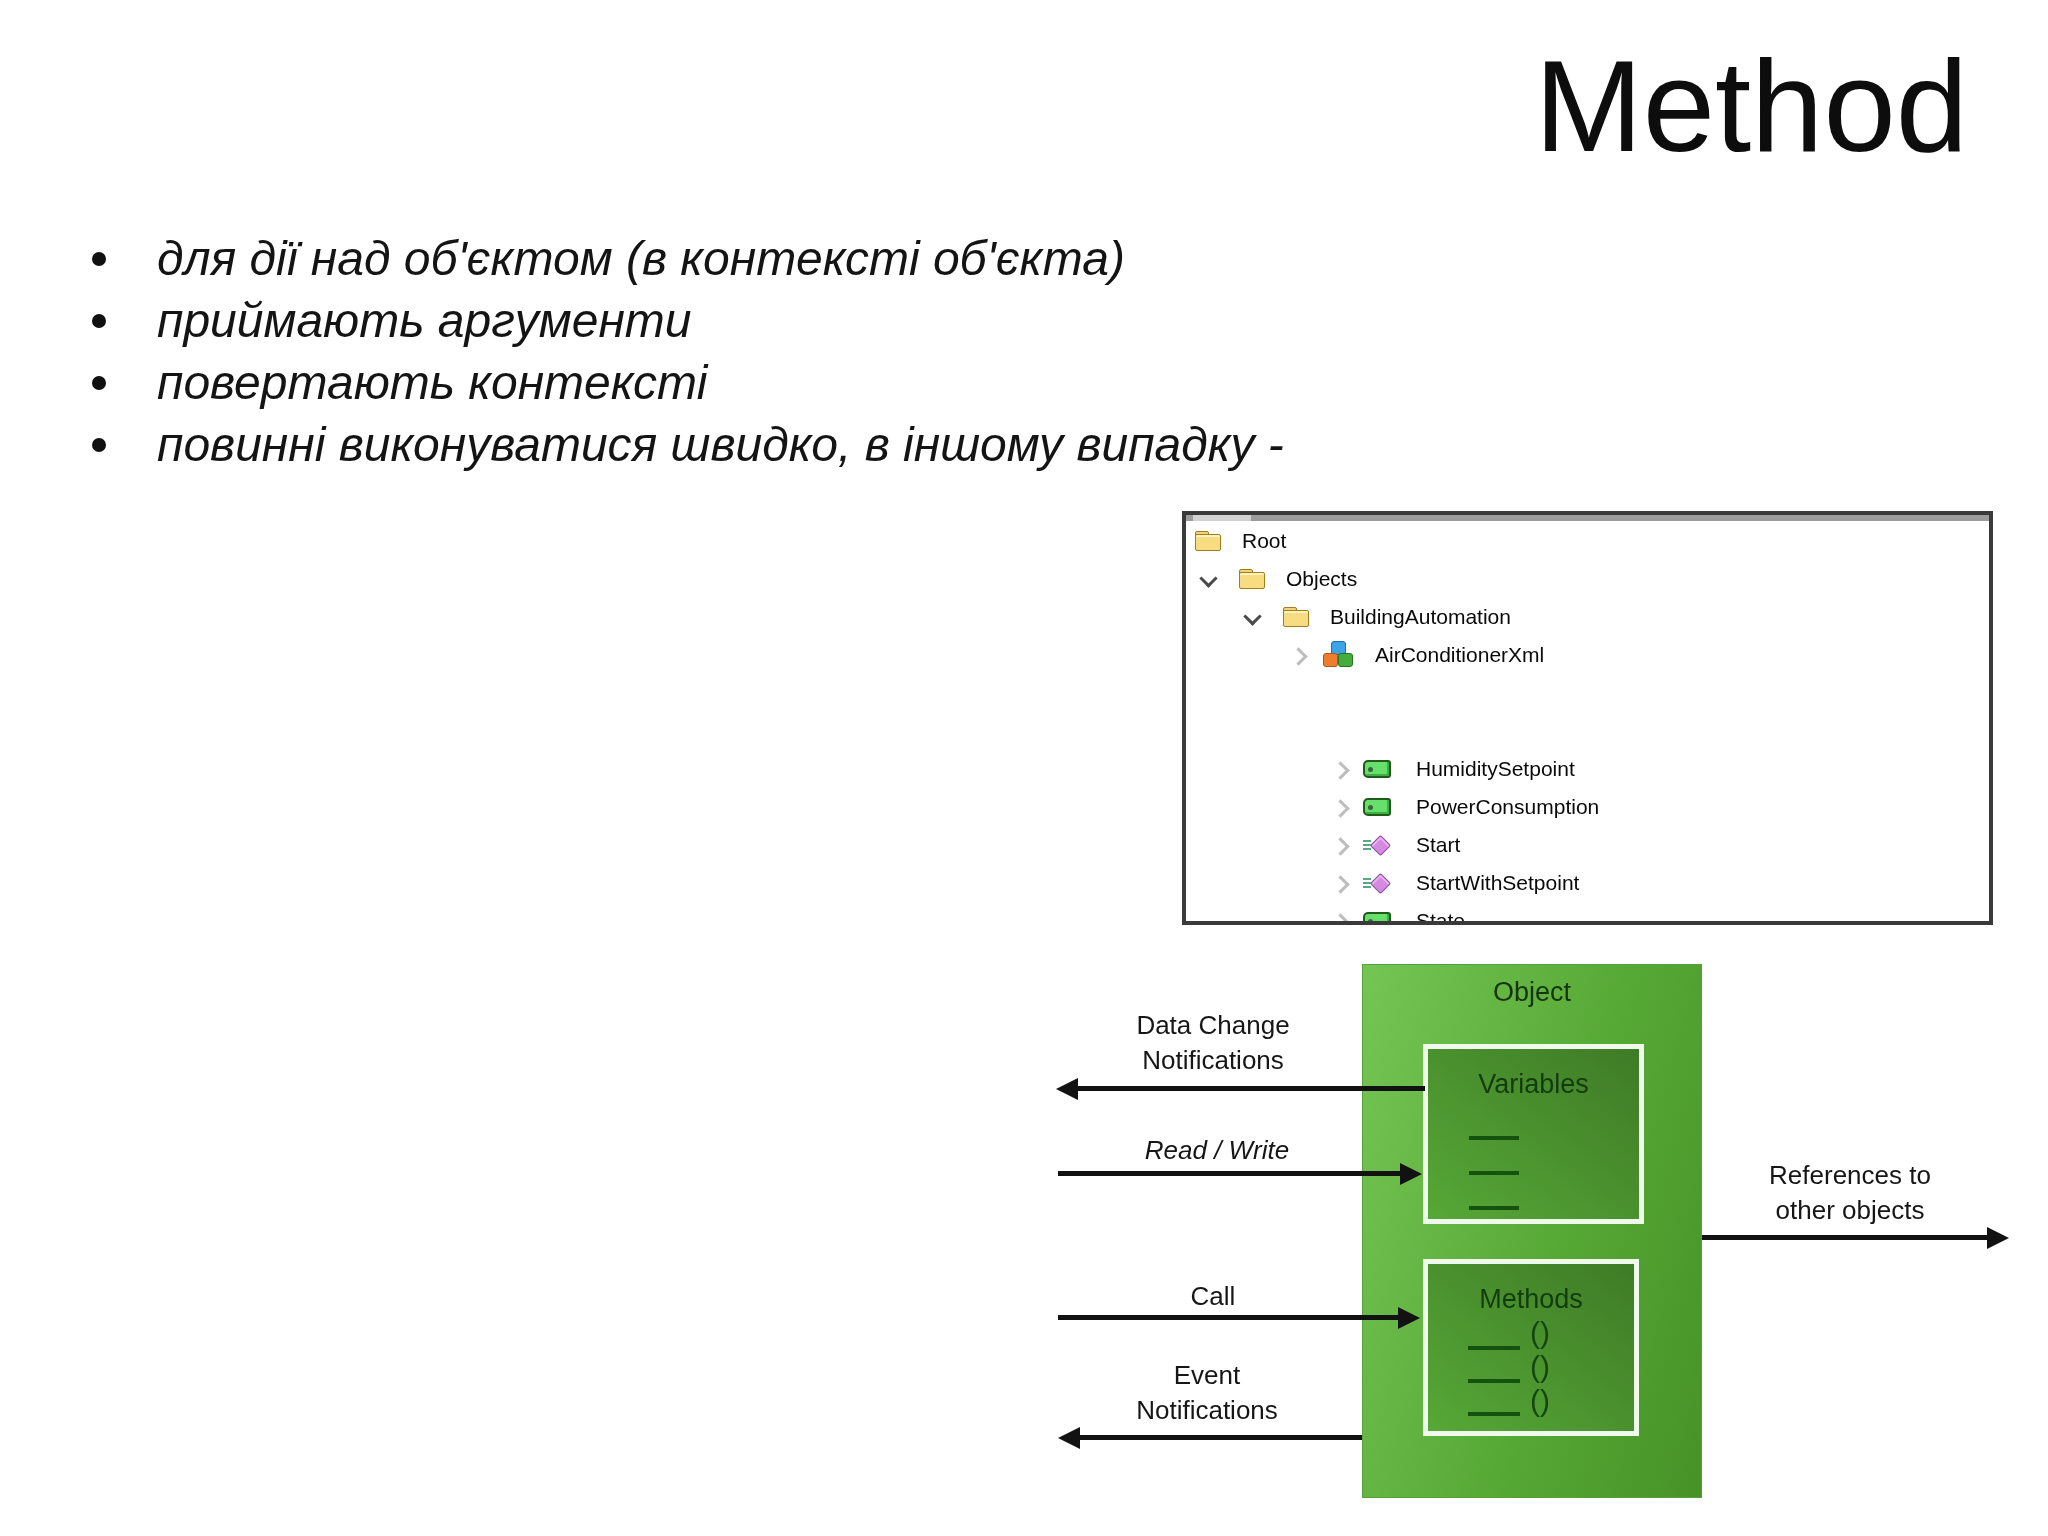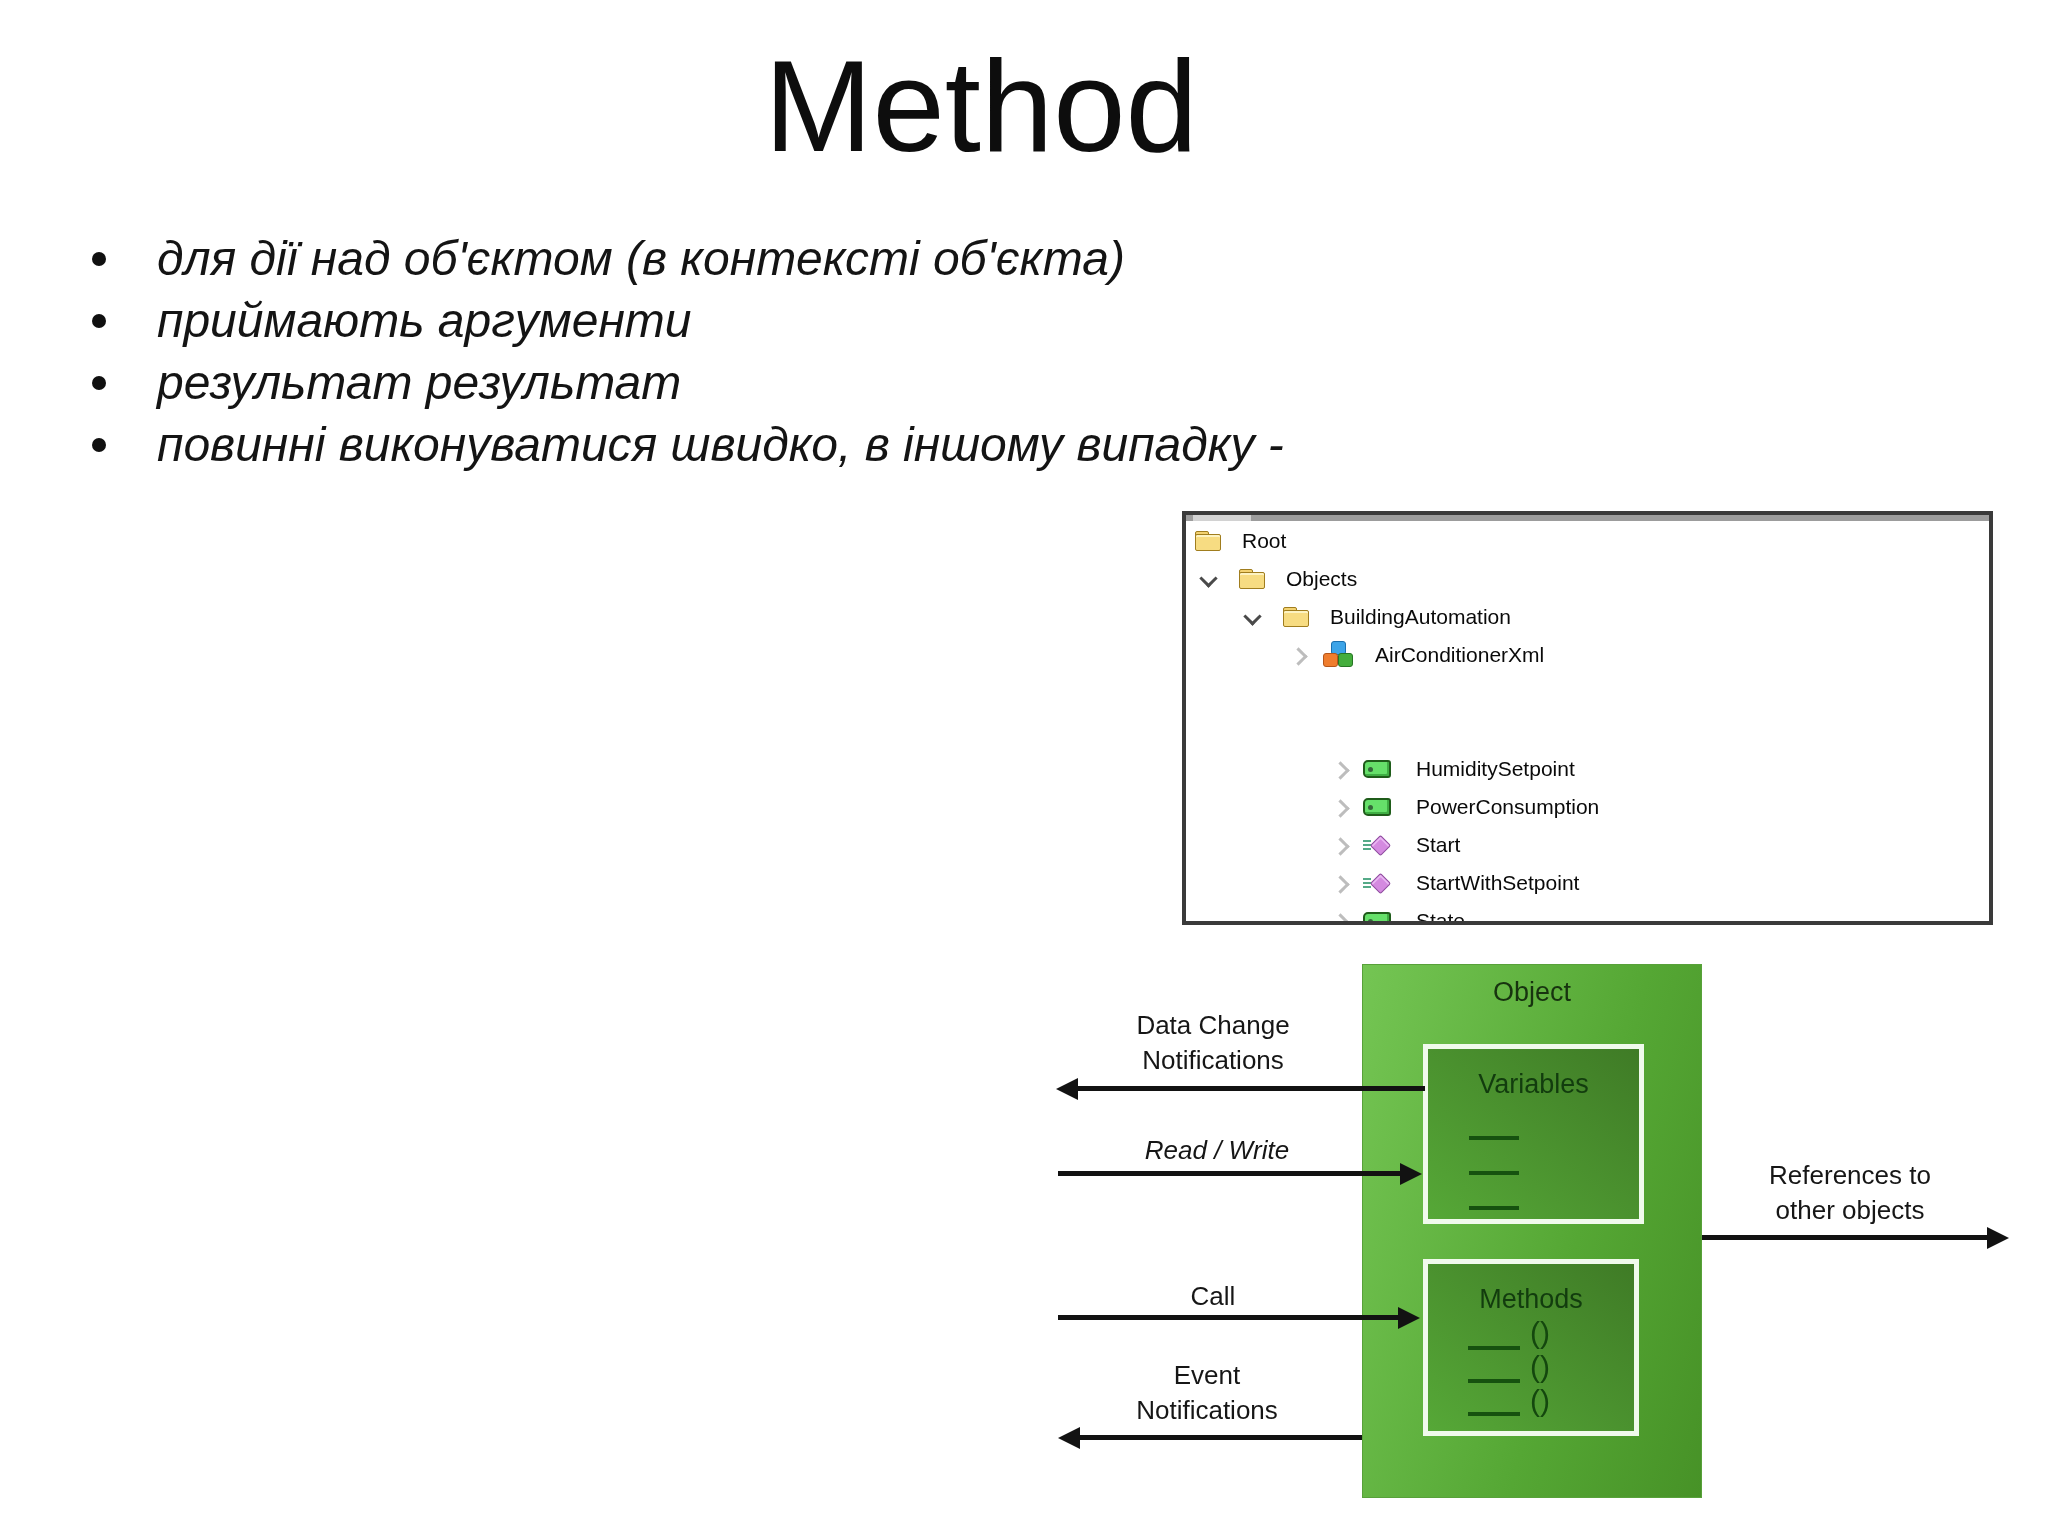--- a/index.html
+++ b/index.html
@@ -2,21 +2,21 @@
 <html><head>
 <meta charset="utf-8">
 <style>
   html,body{margin:0;padding:0;}
   body{
     width:2048px;height:1536px;position:relative;overflow:hidden;
     background:#ffffff;font-family:"Liberation Sans",sans-serif;color:#111;
   }
   
   .slide-title{
-    position:absolute;left:3px;top:36px;width:1956px;text-align:center;
+    position:absolute;left:12px;top:36px;width:1956px;text-align:right;
     font-size:130px;line-height:140px;color:#0d0d0d;white-space:nowrap;
   }
   
   .bullet-list{position:absolute;left:88px;top:228px;width:1100px;font-style:italic;}
   .bullet-item{position:relative;padding-left:69px;font-size:48px;line-height:62px;color:#141414;}
   .bdot{position:absolute;left:4px;top:24px;width:14px;height:14px;border-radius:50%;background:#101010;}
   .btext div{white-space:nowrap;}
   
   .tree-panel{
     position:absolute;left:1182px;top:511px;width:811px;height:414px;
@@ -95,21 +95,21 @@
     </div>
     <div class="bullet-item">
       <span class="bdot"></span>
       <div class="btext">
         <div>приймають аргументи</div>
       </div>
     </div>
     <div class="bullet-item">
       <span class="bdot"></span>
       <div class="btext">
-        <div>результат результат</div>
+        <div>повертають контексті</div>
       </div>
     </div>
     <div class="bullet-item">
       <span class="bdot"></span>
       <div class="btext">
         <div>повинні виконуватися швидко, в іншому випадку -</div>
       </div>
     </div>
   </div>
 

